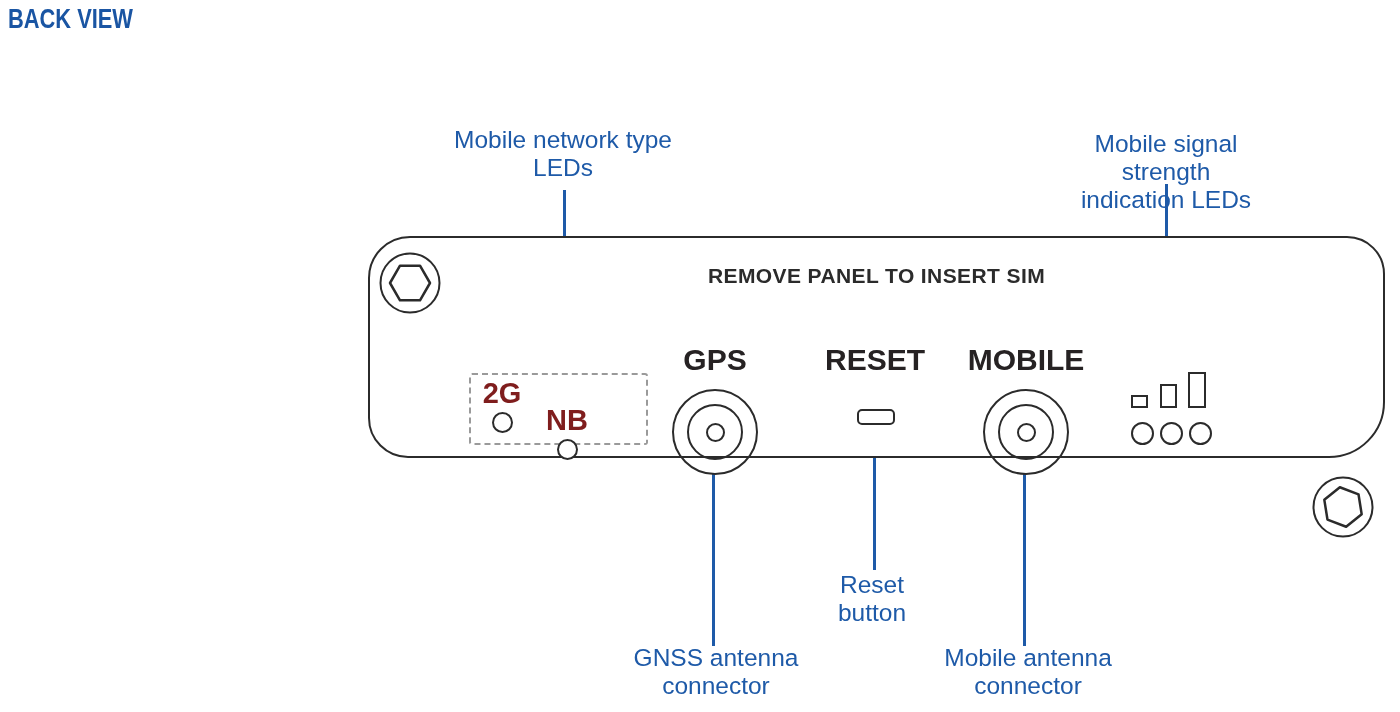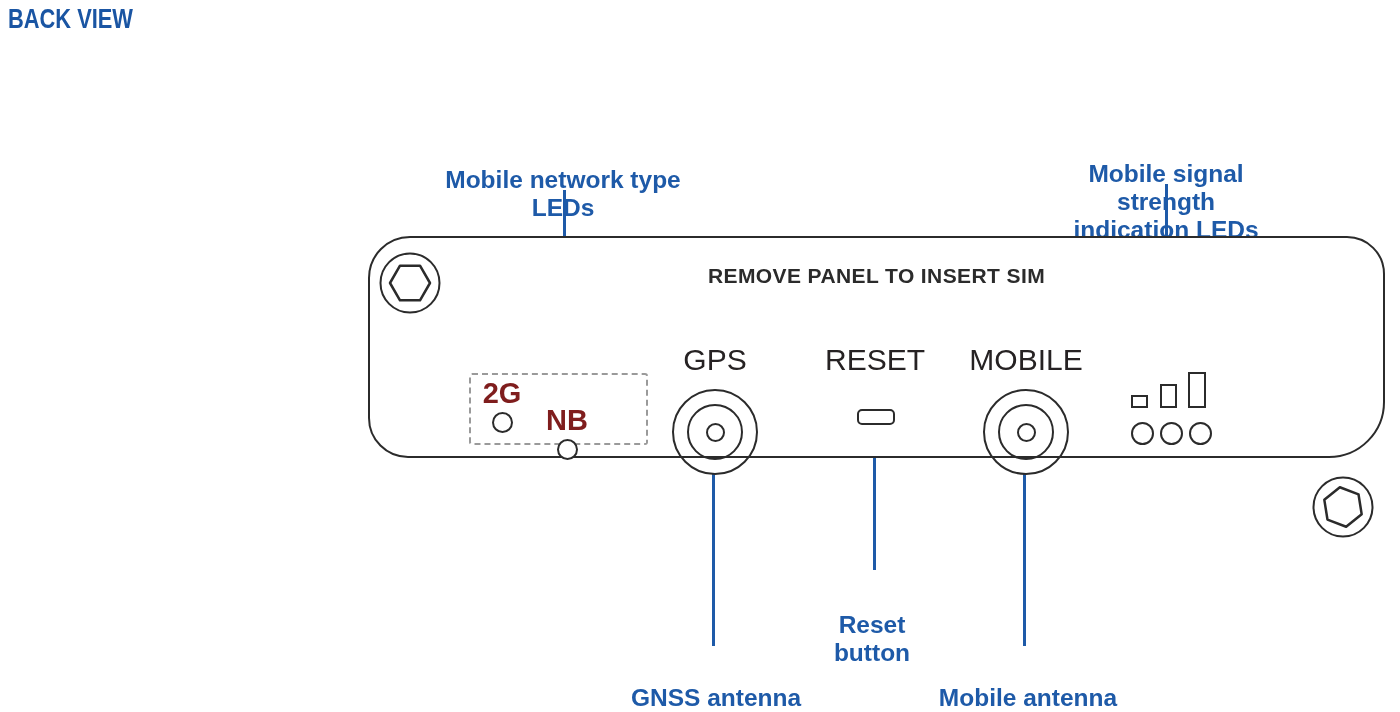--- a/index.html
+++ b/index.html
@@ -19,24 +19,23 @@
     letter-spacing:0px;
     transform:scale(0.78,1.02);
     transform-origin:left top;
     white-space:nowrap;
   }
   
   .callout{
     position:absolute;
     transform:translateX(-50%);
     color:#1e5aa8;
-    font-size:24.5px;line-height:28px;font-weight:700;
+    font-size:24.5px;line-height:28px;font-weight:400;
     text-align:center;
     white-space:pre-line;
-    margin-top:40px;
   }
   
   .leader{
     position:absolute;width:3px;background:#1e5aa8;
   }
   
   .panel{
     position:absolute;left:368px;top:236px;
     width:1017px;height:222px;
     border:2px solid #2b2b2b;
@@ -48,21 +47,21 @@
   .screw-br{left:942px;top:238px;}
   .sim-note{
     position:absolute;left:0;right:0;top:26px;
     text-align:center;
     font-size:21px;font-weight:700;color:#2b2b2b;
     letter-spacing:0.4px;
   }
   .device-label{
     position:absolute;top:105px;
     transform:translateX(-50%);
-    font-size:30px;font-weight:400;color:#262223;
+    font-size:30px;font-weight:700;color:#262223;
     white-space:nowrap;
   }
   
   .led-box{
     position:absolute;left:99px;top:135px;
     width:179px;height:72px;
     border:2px dashed #9a9a9a;
     border-radius:3px;
   }
   .led-unit{position:absolute;top:0;width:70px;transform:translateX(-50%);text-align:center;}
@@ -103,21 +102,21 @@
 </style>
 </head>
 <body>
 
 <div class="stage">
 
   <div class="page-title">BACK VIEW</div>
 
   <div class="callout" style="left:563px;top:126px;">Mobile network type
 LEDs</div>
-  <div class="callout" style="left:1166px;top:120px;">Mobile signal strength
+  <div class="callout" style="left:1166px;top:130px;">Mobile signal strength
 indication LEDs</div>
 
   <div class="callout" style="left:872px;top:571px;">Reset
 button</div>
   <div class="callout" style="left:716px;top:644px;">GNSS antenna
 connector</div>
   <div class="callout" style="left:1028px;top:644px;">Mobile antenna
 connector</div>
 
   <div class="leader" style="left:563px;top:190px;height:182px;"></div>

